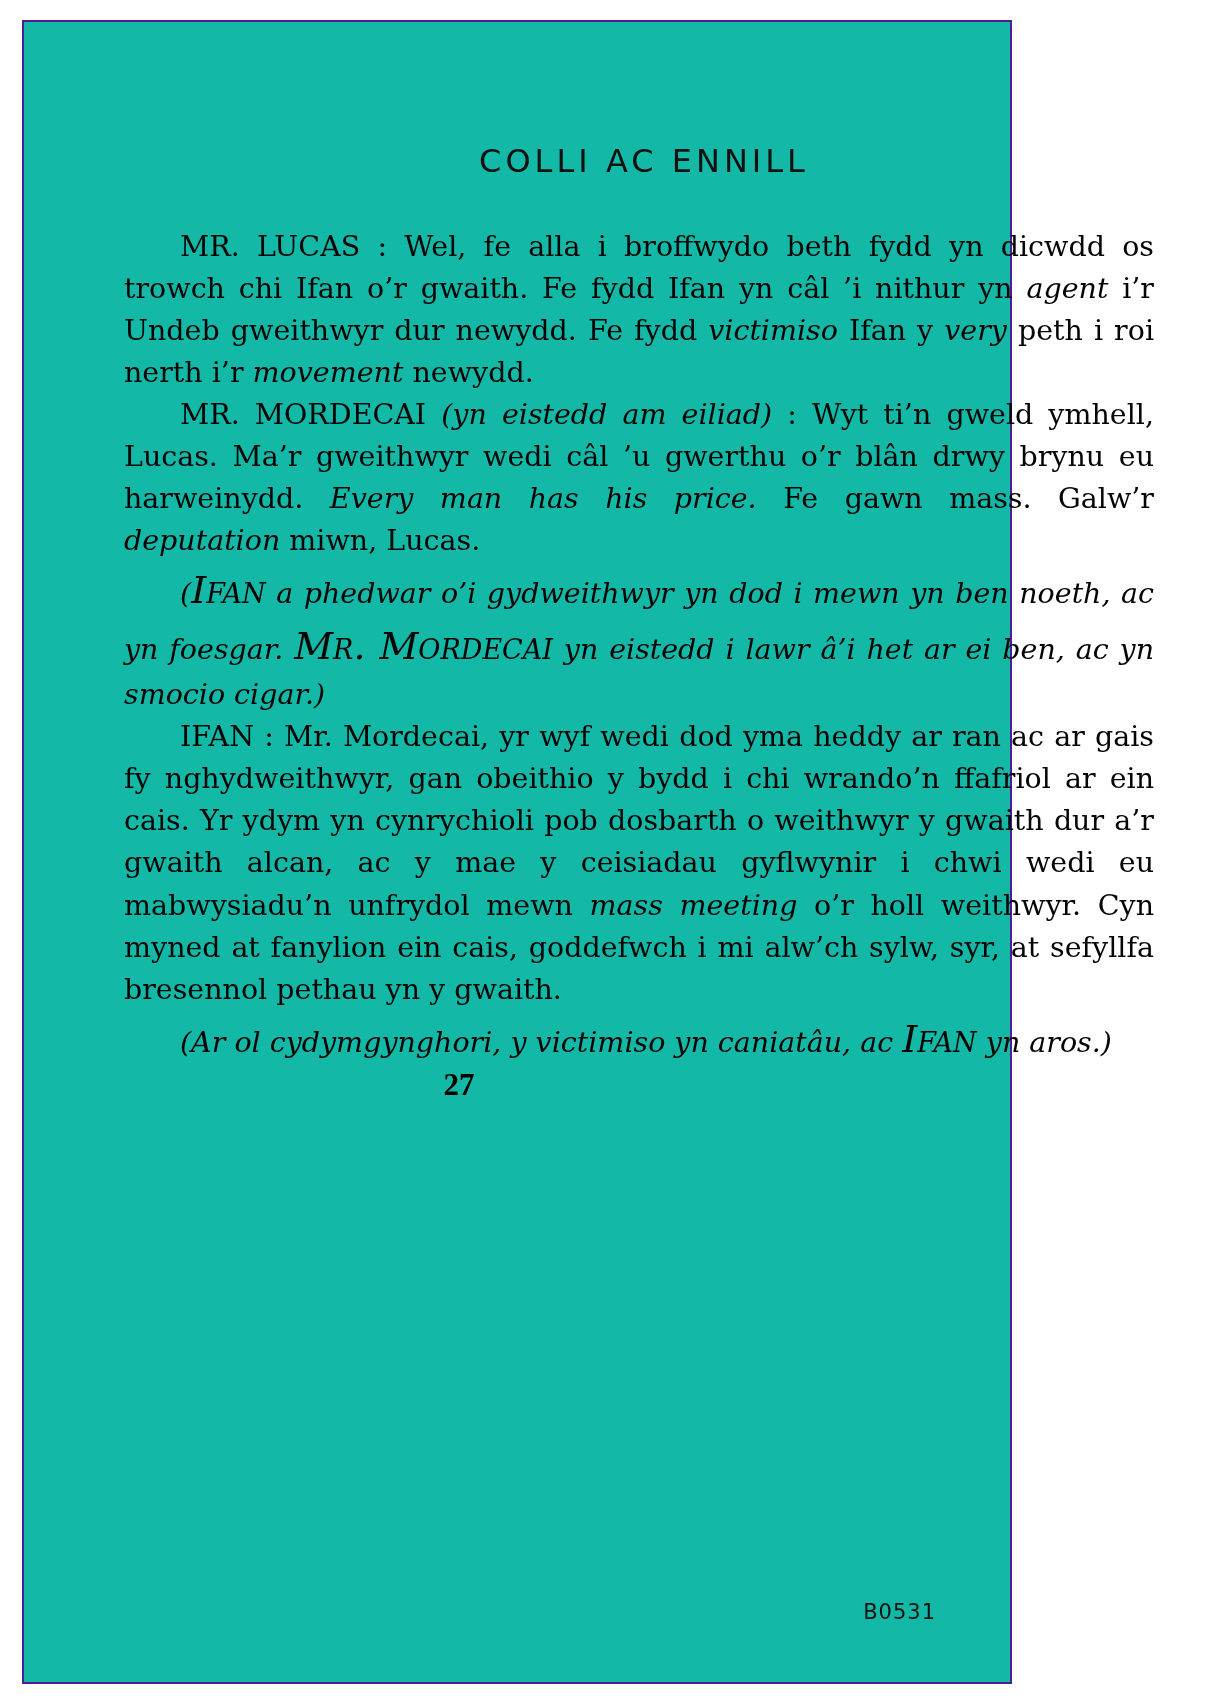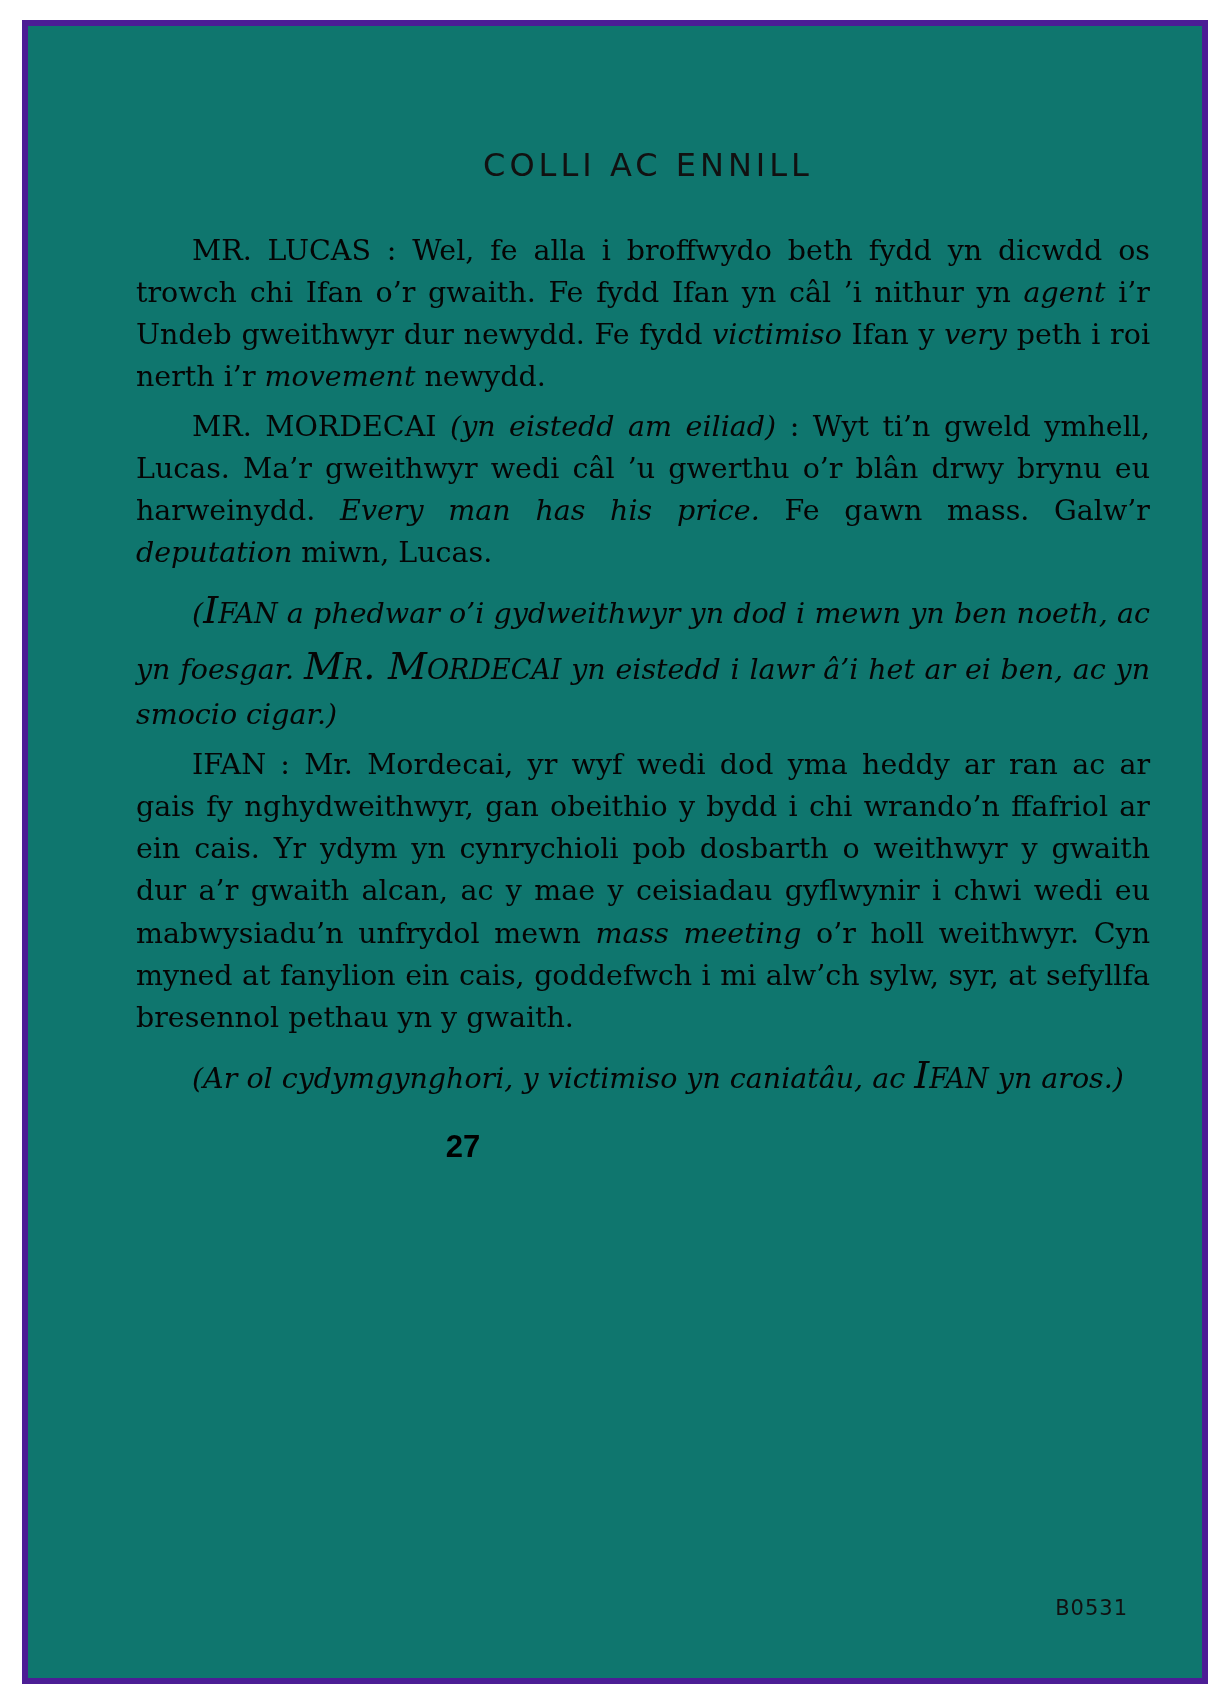--- a/index.html
+++ b/index.html
@@ -20,25 +20,25 @@
     left: 0; top: 0;
     width: 1232px;
     height: 1706px;
     background: #ffffff;
   }
   
   .scan-frame {
     position: absolute;
     left: 22px;
     top: 20px;
-    width: 1186px;
+    width: 990px;
     height: 1664px;
-    border: 6px solid #4c1d95;
+    border: 2px solid #4c1d95;
     box-sizing: border-box;
-    background: #0f766e;
+    background: #14b8a6;
   }
   .content {
     position: absolute;
     left: 100px;
     top: 120px;
     width: 1030px;
   }
   .page-title {
     text-align: center;
     font-family: "DejaVu Sans", sans-serif;
@@ -52,34 +52,33 @@
   .body-text {
     font-family: "DejaVu Serif", serif;
     font-size: 28.5px;
     line-height: 1.475;
     text-align: justify;
     text-justify: inter-word;
     color: #050505;
     -webkit-font-smoothing: none;
   }
   .para {
-    margin: 8px;
+    margin: 0;
     text-indent: 56px;
   }
   .it { font-style: italic; }
   .sc {
     font-variant: small-caps;
     font-size: 38px;
   }
   .page-number {
     text-align: center;
-    font-family: Liberation Sans, sans-serif;
+    font-family: Liberation Serif, serif;
     font-size: 31px;
     font-weight: 700;
-    margin-top: 26px;
     padding-right: 360px;
   }
   .corner-code {
     position: absolute;
     right: 74px;
     bottom: 58px;
     font-family: "DejaVu Sans", sans-serif;
     font-size: 21px;
     letter-spacing: 1px;
     color: #111;

